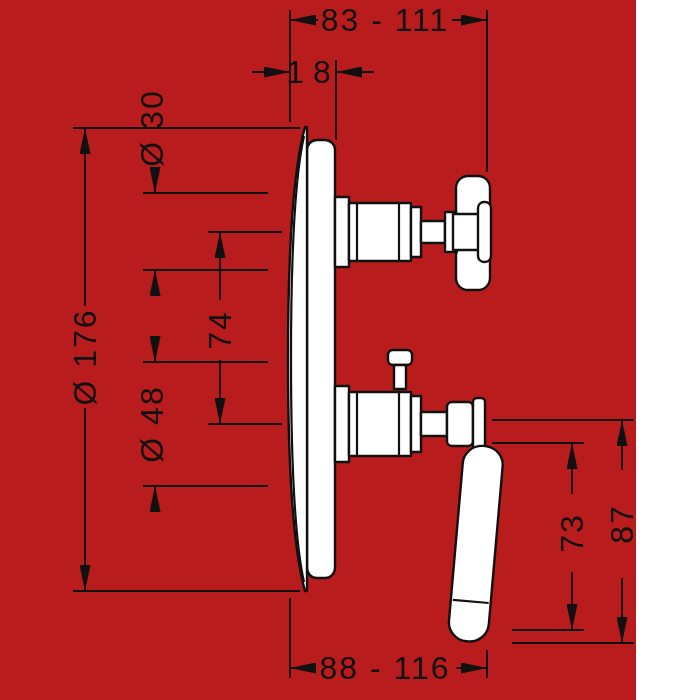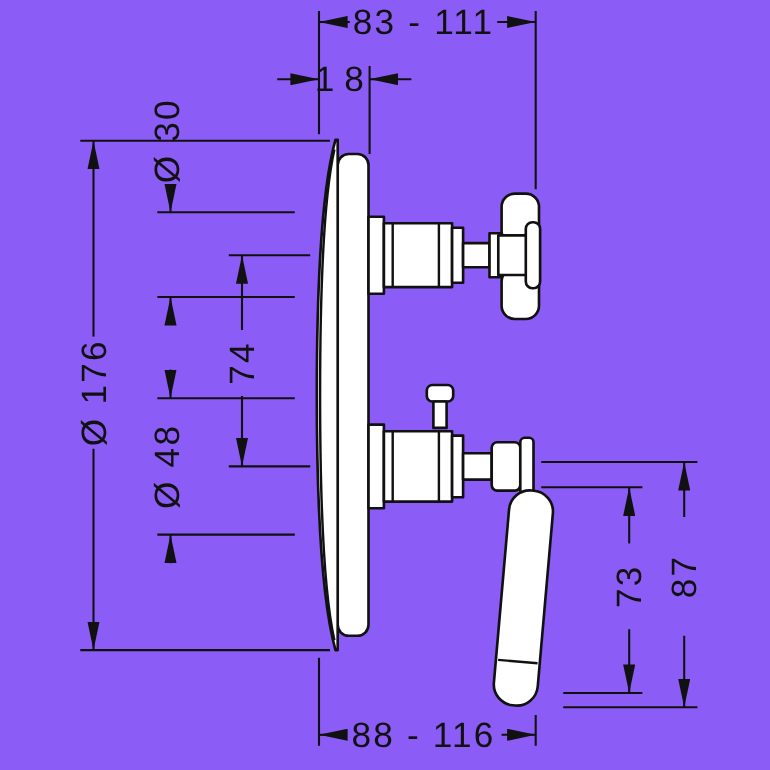--- a/index.html
+++ b/index.html
@@ -1,16 +1,16 @@
 <!DOCTYPE html>
 <html><head>
 <meta charset="utf-8">
 <style>
   html,body{margin:0;padding:0;background:#fff;}
-  .canvas{width:700px;height:700px;background:#8b5cf6;overflow:hidden;
+  .canvas{width:636px;height:700px;background:#b91c1c;overflow:hidden;
           font-family:"Liberation Sans","DejaVu Sans",sans-serif;}
   svg text{font-family:"Liberation Sans","DejaVu Sans",sans-serif;
            font-size:32px;fill:#111;letter-spacing:2px;}
   svg text.spaced{letter-spacing:9px;}
   .fixture{fill:#ffffff;stroke:#111;stroke-width:2.4;stroke-linejoin:round;}
   .fixline{stroke:#111;stroke-width:2.2;fill:none;}
   .dim{stroke:#111;stroke-width:1.9;fill:none;}
 </style>
 </head>
 <body>

